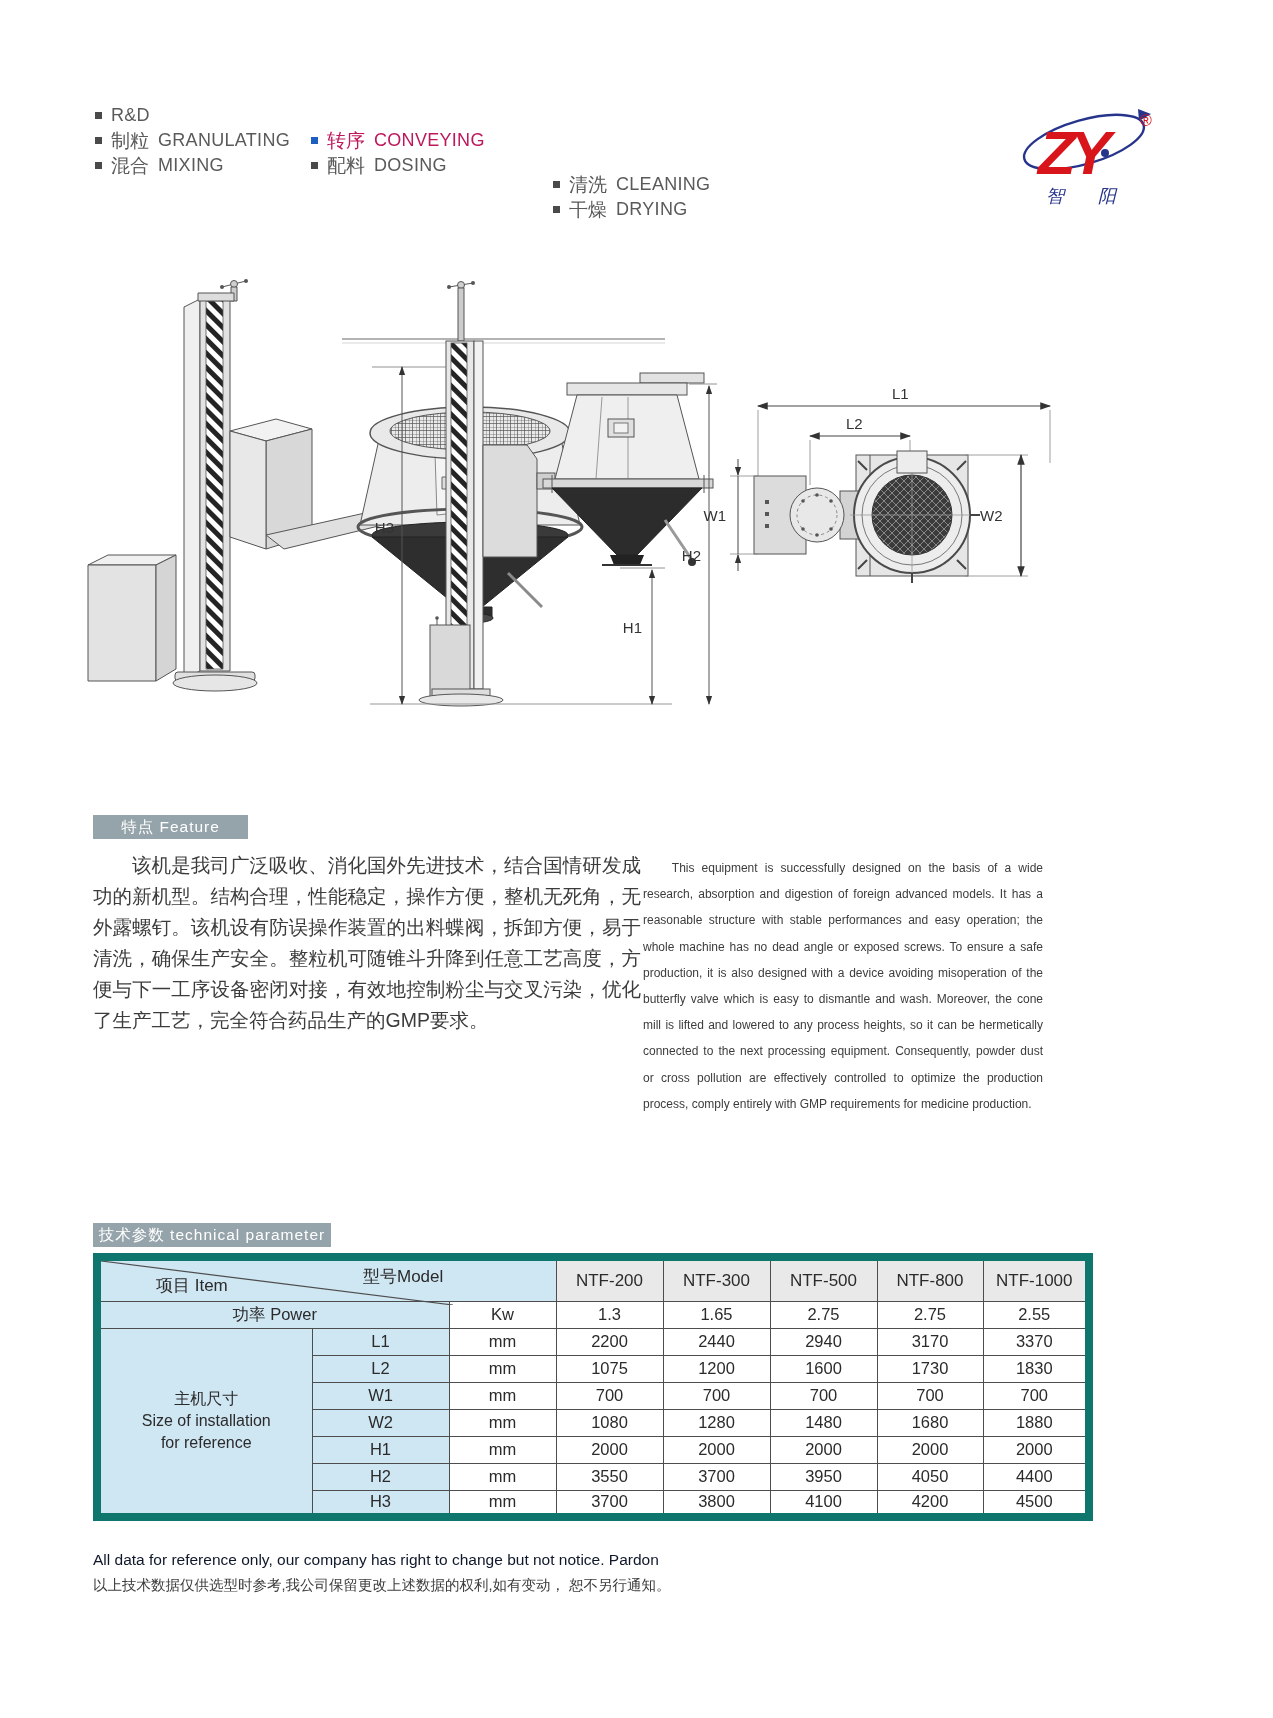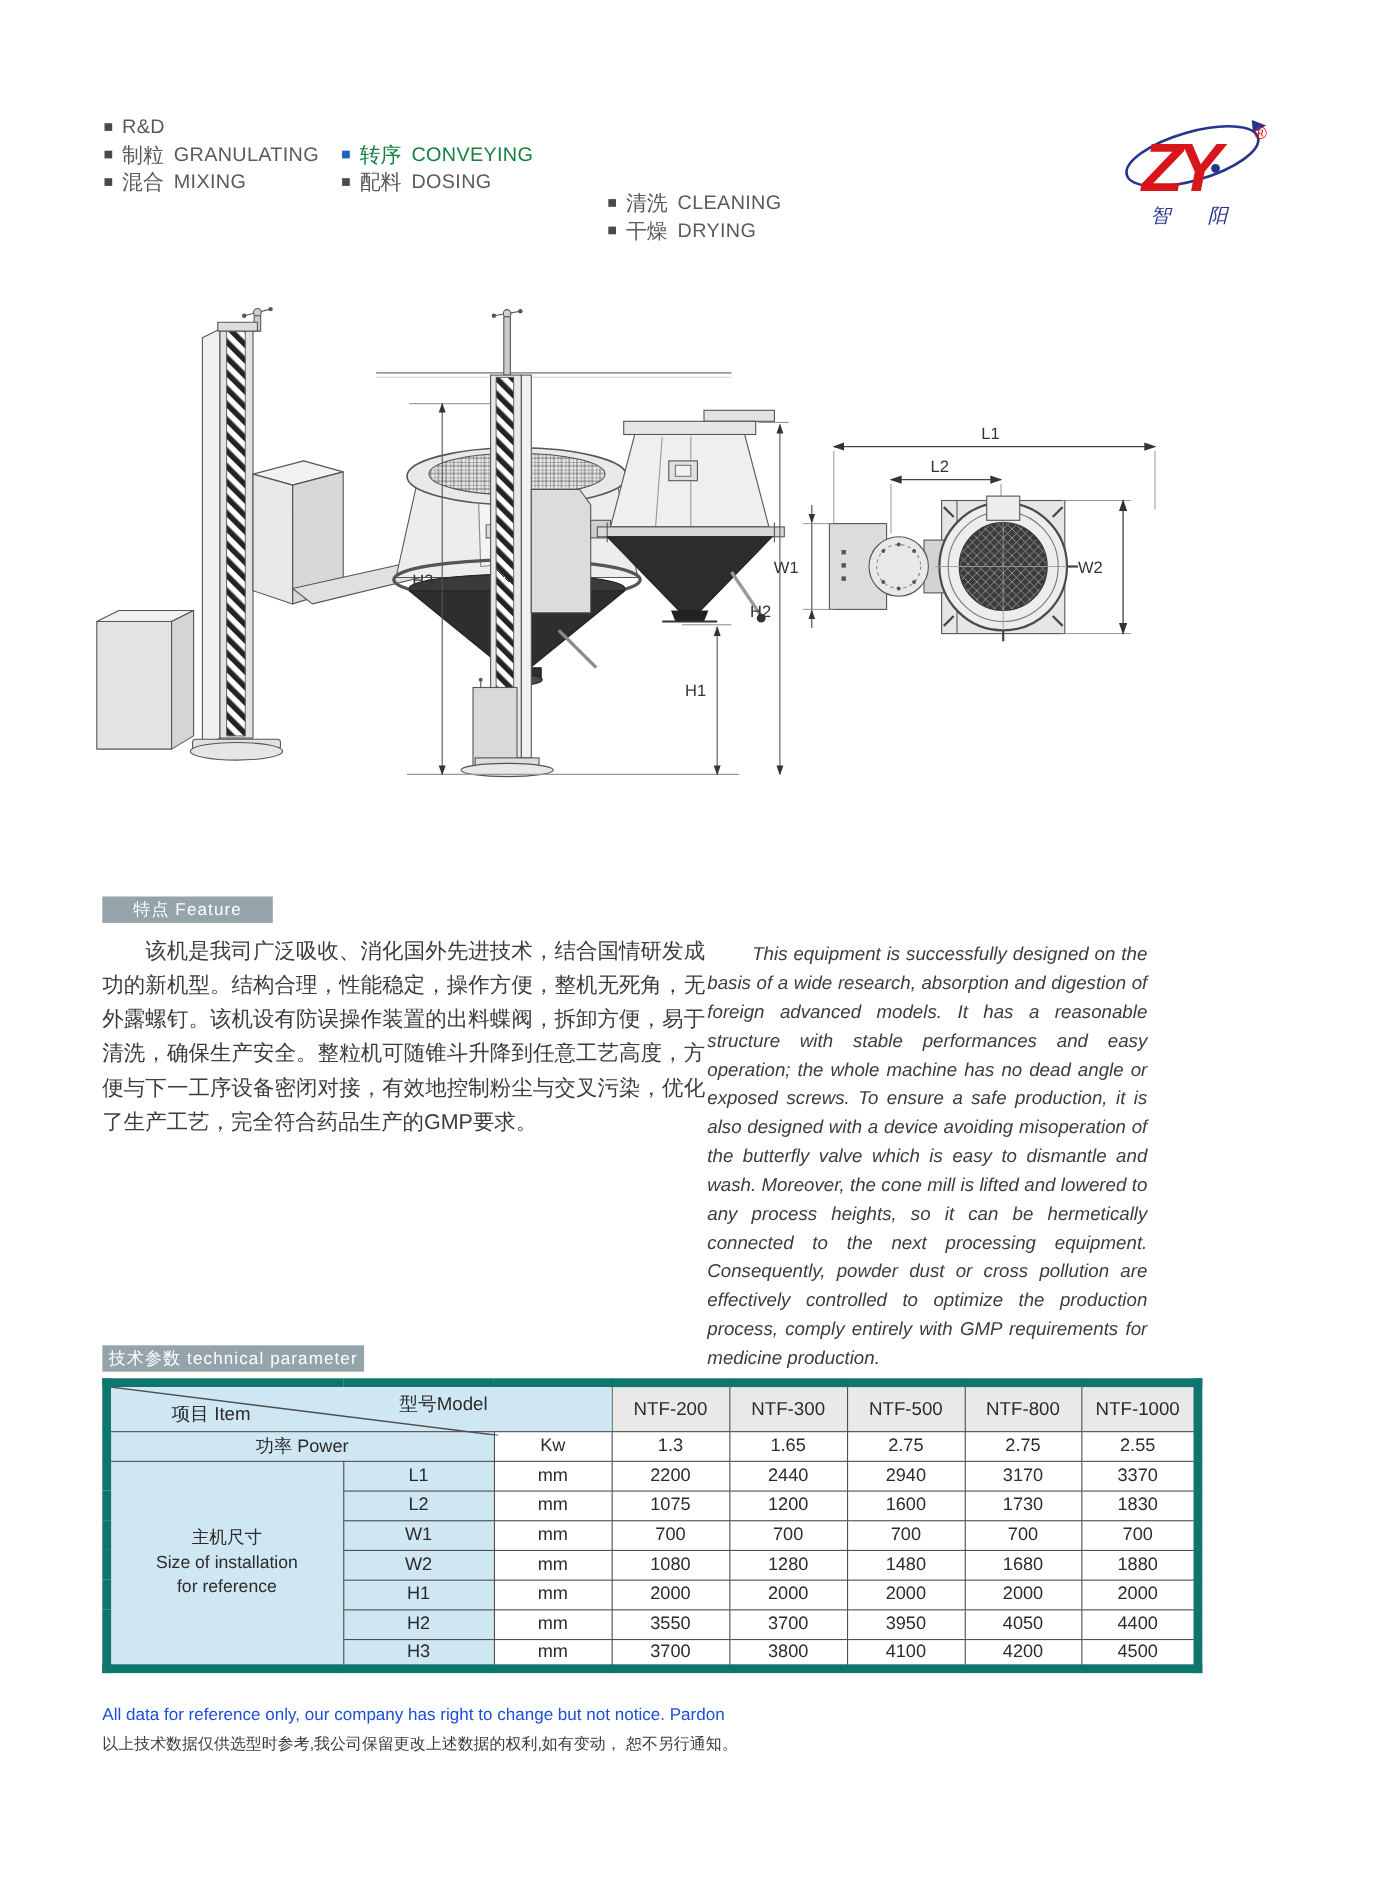--- a/index.html
+++ b/index.html
@@ -7,53 +7,53 @@
         font-family:"Liberation Sans","DejaVu Sans",sans-serif;color:#3d3d3d;}
   
   .nav{position:absolute;}
   .nav1{left:95px;top:103px;}
   .nav2{left:311px;top:128px;}
   .nav3{left:553px;top:128px;margin-top:44px;}
   .nav-row{display:flex;align-items:center;gap:9px;height:25px;color:#5a5a5a;}
   .nav-row .zh{font-size:19px;}
   .nav-row .en{font-size:18px;letter-spacing:.3px;}
   .bullet{width:7px;height:7px;background:#4a4a4a;display:inline-block;flex:0 0 auto;}
-  .nav-row.active{color:#15803d;}
+  .nav-row.active{color:#be185d;}
   .nav-row.active .bullet{background:#1d5fc0;}
   
   .logo{position:absolute;left:1012px;top:100px;width:160px;height:112px;}
   
   .drawings{position:absolute;left:80px;top:273px;width:1020px;height:448px;}
   .dim{font-size:15px;fill:#333;}
   
   .section-bar{position:absolute;background:#95a3aa;color:#fff;font-size:15.5px;
                display:flex;align-items:center;justify-content:center;height:24px;letter-spacing:1px;}
   .feature-bar{left:93px;top:815px;width:155px;}
   .tech-bar{left:93px;top:1223px;width:238px;}
   
   .para-zh{position:absolute;left:93px;top:850px;width:548px;font-size:19.5px;line-height:31px;
            text-align:justify;text-indent:2em;color:#3c3c3c;}
-  .para-en{position:absolute;left:643px;top:855px;width:400px;font-size:17px;line-height:26.2px;
-           text-align:justify;text-indent:2.4em;color:#3c3c3c;font-style:italic;}
+  .para-en{position:absolute;left:643px;top:855px;width:400px;font-size:12px;line-height:26.2px;
+           text-align:justify;text-indent:2.4em;color:#3c3c3c;}
   
   .spec{position:absolute;left:93px;top:1253px;border-collapse:collapse;table-layout:fixed;
         width:992px;font-size:16.5px;color:#2b2b2b;border:8px solid #0f766e;}
   .spec td{border:1px solid #4d4d4d;text-align:center;padding:0;}
   .spec tr{height:27px;}
   .spec tr.hdr{height:44px;}
   .spec .blue{background:#cfe6f3;}
   .spec .mod{background:#e9e9e9;font-size:17px;}
   .spec td.corner{position:relative;}
   .corner .model-label{position:absolute;top:4px;left:262px;font-size:17px;}
   .corner .item-label{position:absolute;bottom:4px;left:55px;font-size:17px;}
   .corner svg{position:absolute;left:0;top:0;pointer-events:none;}
   .szcell div{line-height:22px;font-size:16px;}
   
   .fn-zh{position:absolute;left:93px;top:1531px;font-size:14.5px;color:#3c3c3c;margin-top:45px;}
-  .fn-en{position:absolute;left:93px;top:1551px;font-size:15.5px;color:#1d4ed8;}
+  .fn-en{position:absolute;left:93px;top:1551px;font-size:15.5px;color:#0f172a;}
 </style>
 </head>
 <body>
 
 <div class="page">
 
   <div class="nav nav1">
     <div class="nav-row">
       <span class="bullet"></span>
       <span class="en">R&amp;D</span>

